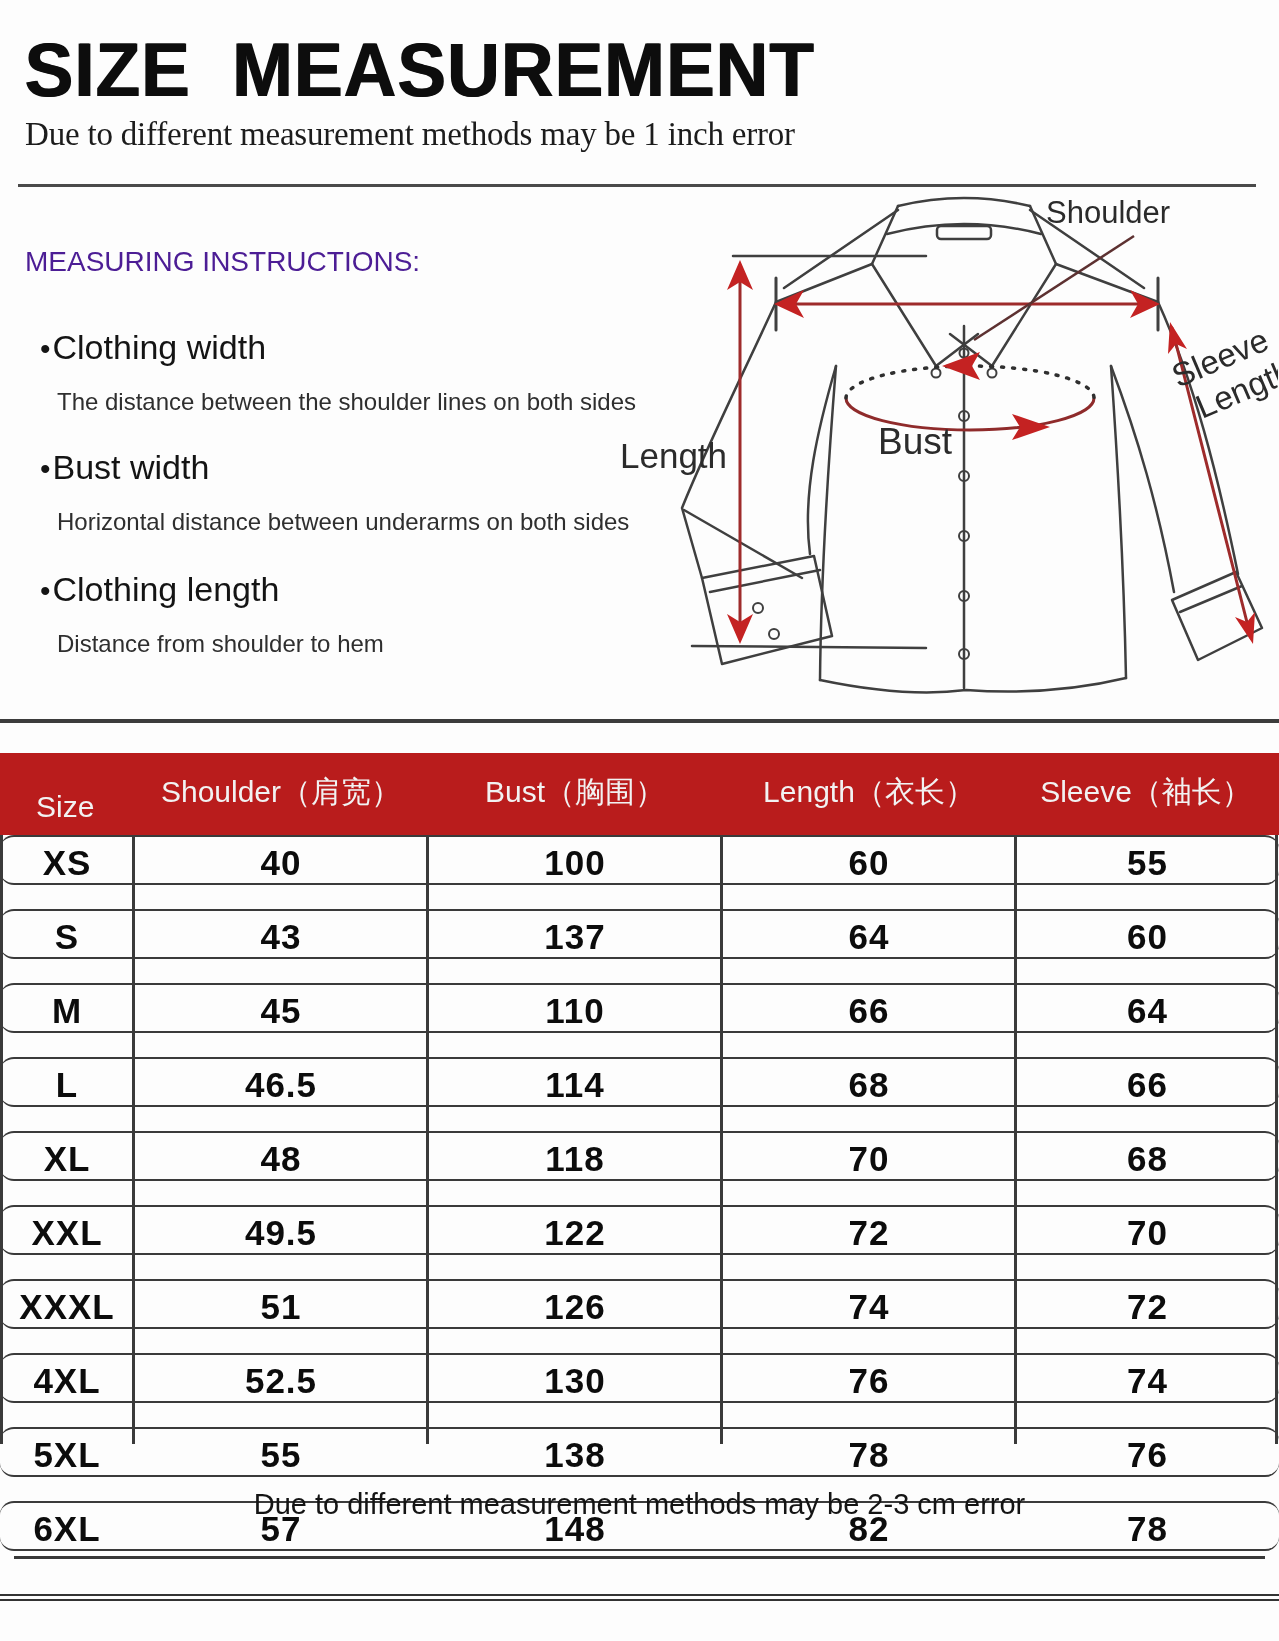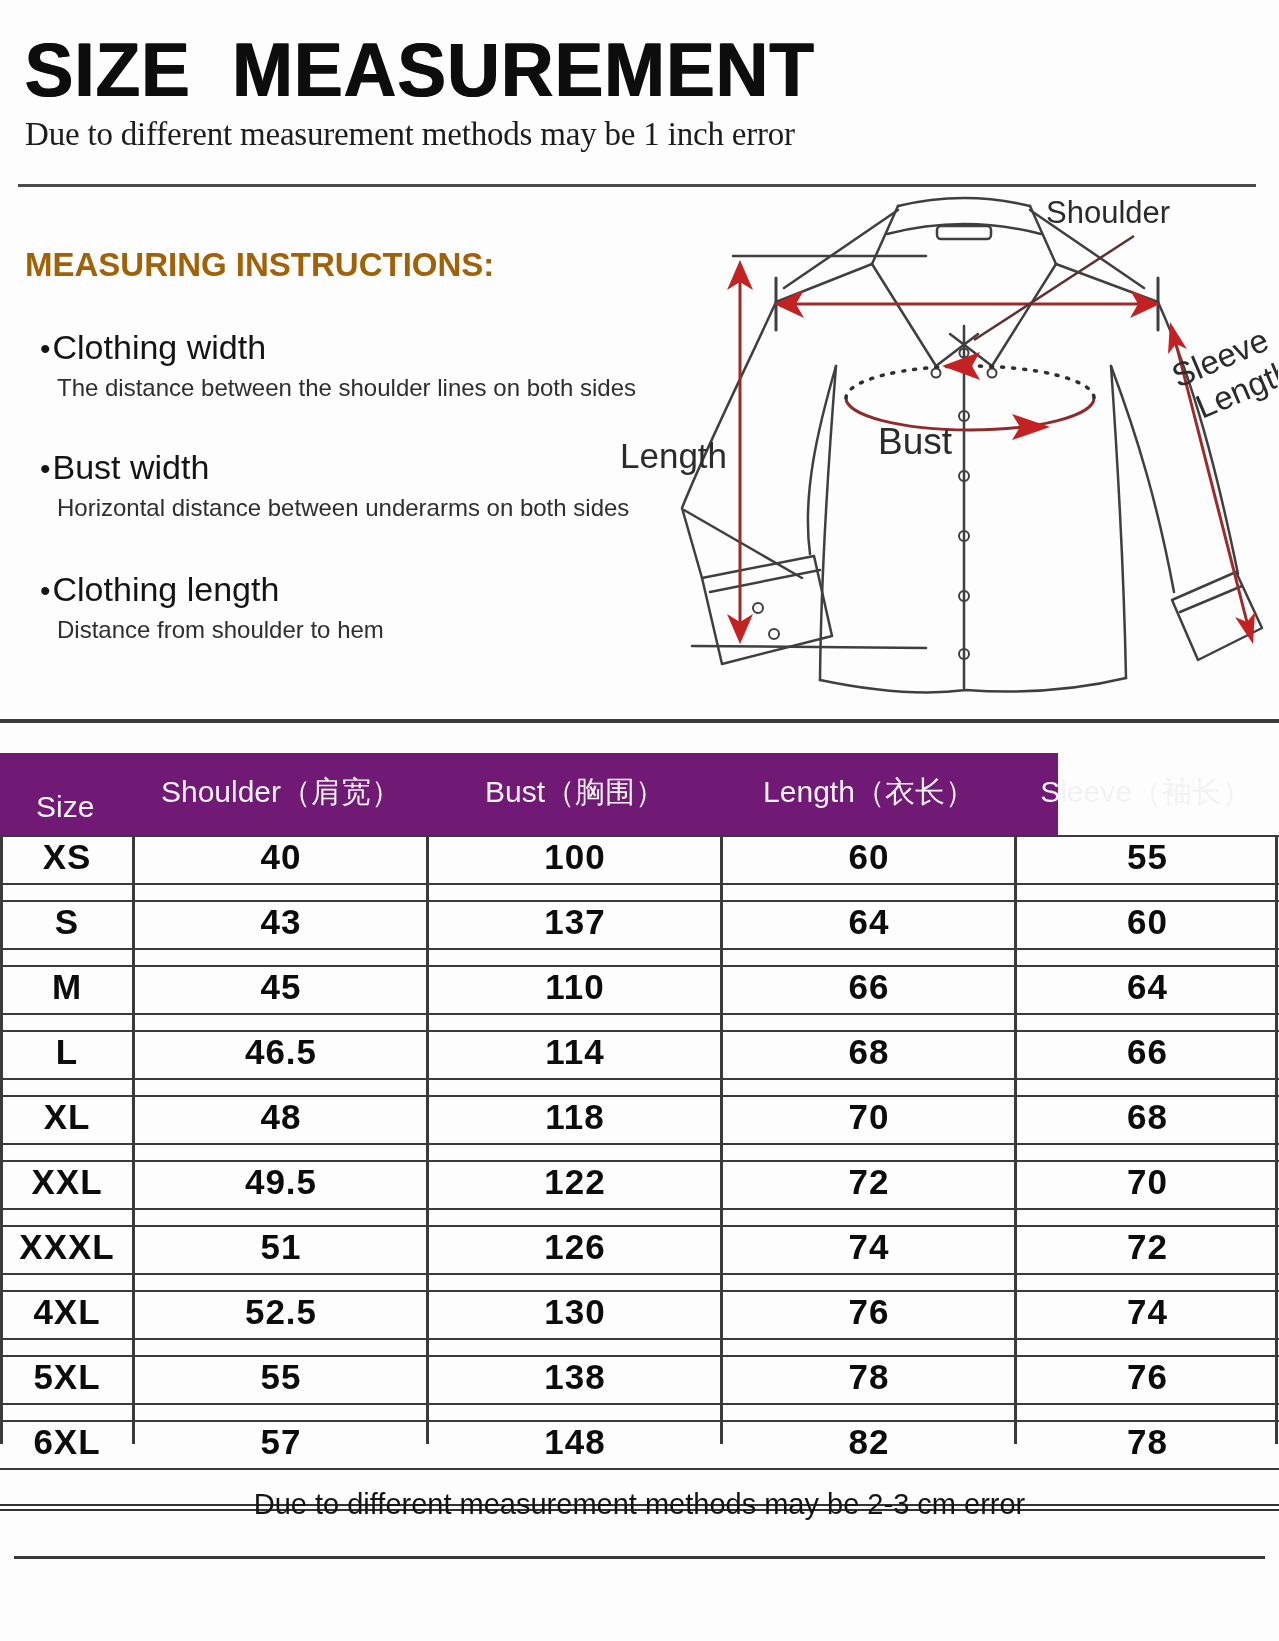--- a/index.html
+++ b/index.html
@@ -6,43 +6,43 @@
   #page{position:relative;width:1279px;height:1641px;background:#fdfdfd;
         font-family:"Liberation Sans",sans-serif;color:#111;overflow:hidden;}
 
   .title{position:absolute;left:24px;top:26px;font-size:73px;font-weight:bold;
          letter-spacing:1px;word-spacing:20px;color:#0d0d0d;white-space:nowrap;
          text-shadow:1.3px 0 0 #0d0d0d;transform:scaleY(1.05);transform-origin:left top;}
   .subtitle{position:absolute;left:25px;top:116px;font-family:"Liberation Serif",serif;
          font-size:33px;color:#1c1c1c;letter-spacing:-0.2px;white-space:nowrap;}
   .rule-top{position:absolute;left:18px;top:184px;width:1238px;height:3px;background:#4a4a4a;}
 
-  .mi-heading{position:absolute;left:25px;top:246px;font-size:33px;font-weight:bold;color:#a16207;}
+  .mi-heading{position:absolute;left:25px;top:246px;font-size:28px;font-weight:normal;color:#4c1d95;}
   .inst{position:absolute;left:40px;width:610px;}
   .inst .term{font-size:34px;color:#141414;white-space:nowrap;}
   .inst .bullet{font-size:30px;margin-right:2px;}
-  .inst .desc{font-size:24px;color:#2e2e2e;margin-top:7px;padding-left:17px;white-space:nowrap;}
+  .inst .desc{font-size:24px;color:#2e2e2e;margin-top:21px;padding-left:17px;white-space:nowrap;}
   #inst-0{top:328px}#inst-1{top:448px}#inst-2{top:570px}
 
   .diagram{position:absolute;left:606px;top:176px;width:672px;height:526px;}
   .diagram svg{display:block;width:100%;height:100%;}
   .diagram text{font-family:"Liberation Sans",sans-serif;fill:#2b2b2b;}
 
   .pre-rule{position:absolute;left:0;top:719px;width:1279px;height:4px;background:#3c3c3c;}
-  .thead{position:absolute;left:0;top:753px;width:1058px;height:82px;background:#701a75;}
+  .thead{position:absolute;left:0;top:753px;width:1279px;height:82px;background:#b91c1c;}
   .th{position:absolute;color:#f2f2f2;font-size:30px;white-space:nowrap;}
   .th-size{left:36px;bottom:11px;}
   .th-shoulder{left:281px;top:19px;transform:translateX(-50%);}
   .th-bust{left:575px;top:19px;transform:translateX(-50%);}
   .th-length{left:869px;top:19px;transform:translateX(-50%);}
   .th-sleeve{left:1146px;top:19px;transform:translateX(-50%);text-align:right;}
 
   .tbody{position:absolute;left:0;top:835px;width:1279px;height:616px;}
-  .trow{display:flex;align-items:flex-start;height:50px;margin-bottom:15px;box-sizing:border-box;
-        border-top:2.5px solid #3a3a3a;border-bottom:2.5px solid #3a3a3a;}
+  .trow{display:flex;align-items:flex-end;height:50px;margin-bottom:24px;box-sizing:border-box;
+        border-top:2.5px solid #3a3a3a;border-bottom:2.5px solid #3a3a3a;border-radius:14px;}
   .cell{text-align:center;font-weight:bold;font-size:35px;color:#0c0c0c;letter-spacing:1px;}
   .c0{width:134px}.c1{width:294px}.c2{width:294px}.c3{width:294px}.c4{flex:1}
   .end-strip{height:26px;border-bottom:7px double #333;box-sizing:border-box;}
   .vline{position:absolute;top:0;bottom:7px;width:2.5px;background:#3a3a3a;}
   .vl0{left:0;width:3px}.vl1{left:132px}.vl2{left:426px}.vl3{left:720px}.vl4{left:1014px}.vl5{left:1275px;width:3px}
 
   .footer{position:absolute;left:0;top:1488px;width:1279px;text-align:center;font-size:29px;color:#141414;}
   .rule-bottom{position:absolute;left:14px;top:1556px;width:1251px;height:3px;background:#383838;}
 </style>
 </head>

